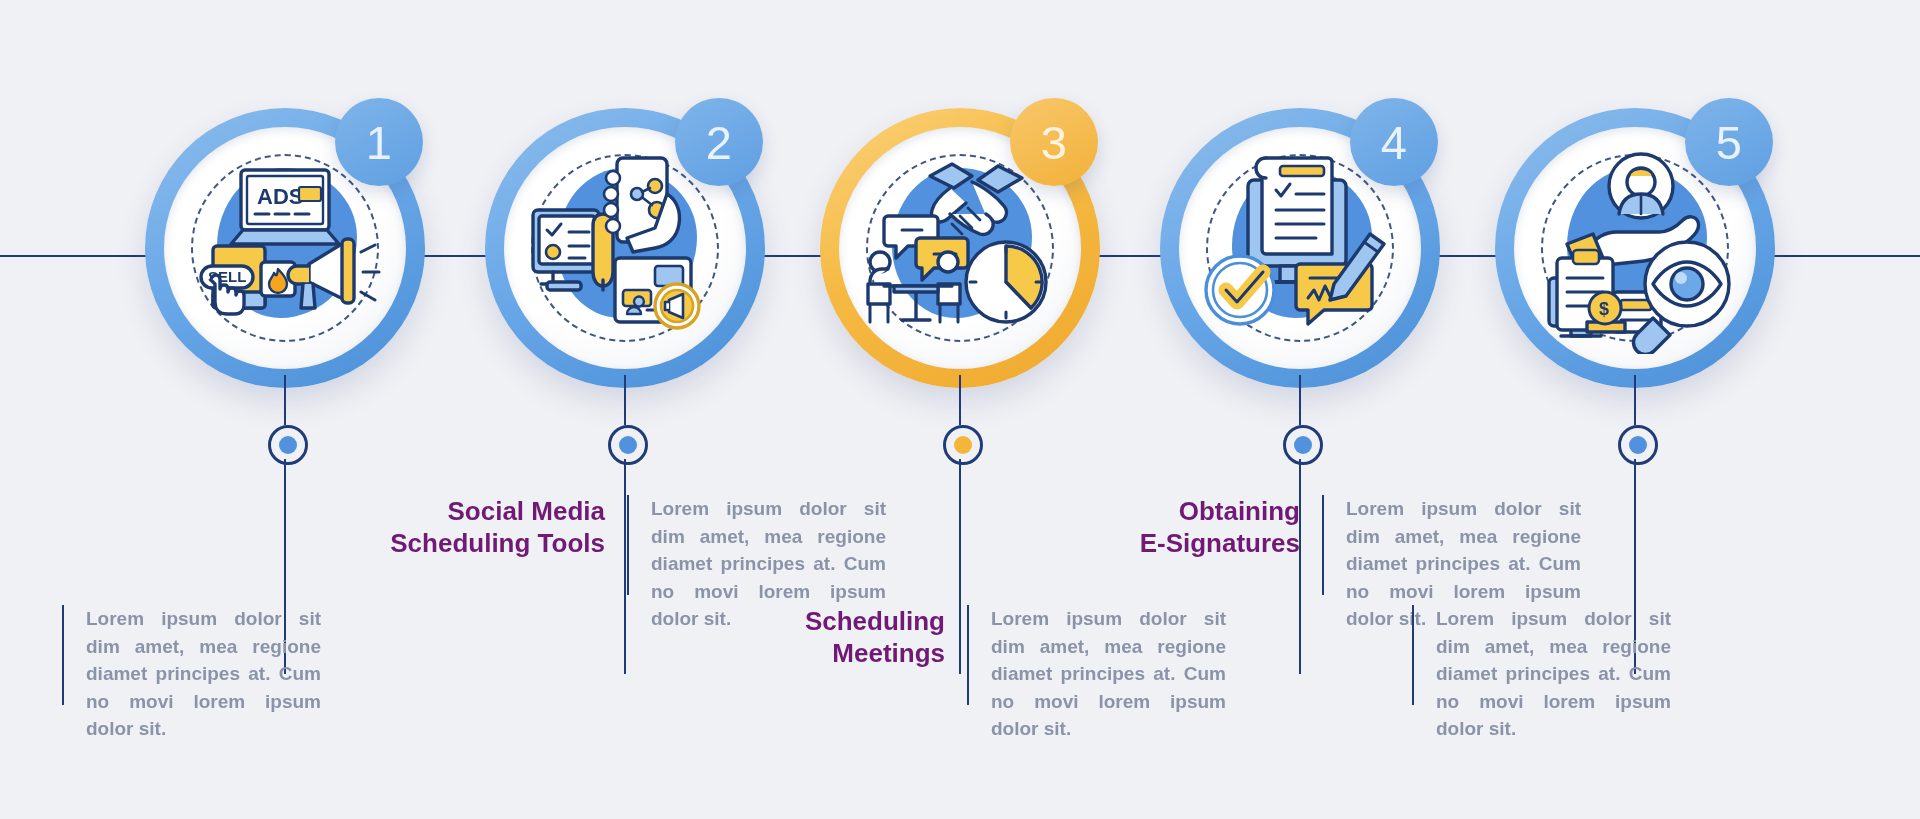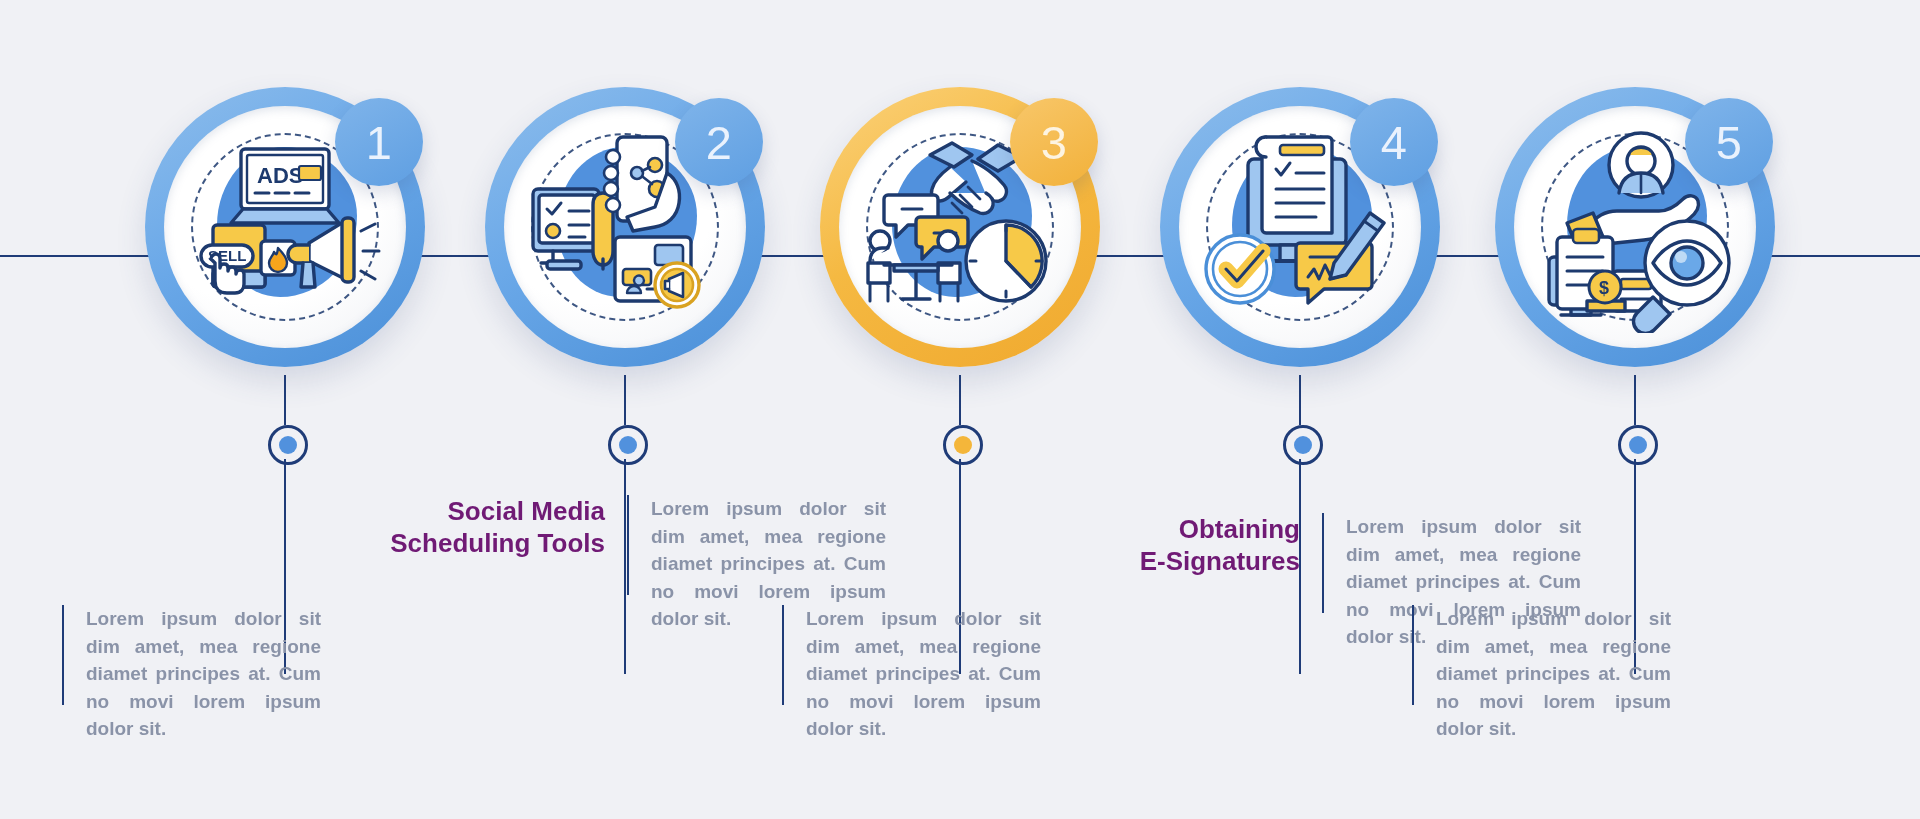--- a/index.html
+++ b/index.html
@@ -17,21 +17,21 @@
     position:absolute;left:0;top:255px;width:1920px;height:2px;
     background:#1f3c78;
   }
 
   
   .node{position:absolute;top:0;}
 
   
   .ring{
     position:absolute;width:280px;height:280px;border-radius:50%;
-    top:87px;
+    top:108px;
     box-shadow:0 14px 30px rgba(60,80,130,.16);
   }
   .ring .outer{
     position:absolute;inset:0;border-radius:50%;
   }
   .ring .inner{
     position:absolute;inset:19px;border-radius:50%;
     background:radial-gradient(circle at 38% 30%, #ffffff 0%, #ffffff 55%, #eef0f4 100%);
     box-shadow:inset 0 3px 10px rgba(120,135,170,.22);
   }
@@ -263,20 +263,22 @@
       <span>3</span>
     </div>
     <div class="stem" style="left:139px;top:375px;height:50px;"></div>
     <div class="dot" style="left:123px;top:425px;">
       <i style="background:#f4b63a;"></i>
     </div>
     <div class="stem" style="left:139px;top:459px;height:215px;"></div>
   </div>
 
   <div class="txt" style="left:760px;top:605px;width:520px;">
+    <div class="title" style="width:185px;">Scheduling
+Meetings</div>
     <div class="divider" style="height:100px;margin:0 22px;"></div>
     <div class="body" style="width:235px;">Lorem ipsum dolor sit dim amet, mea regione diamet principes at. Cum no movi lorem  ipsum  dolor  sit.</div>
   </div>
 
   <div class="node" style="left:1160px;">
     <div class="ring">
       <div class="outer" style="background:linear-gradient(150deg,#8dbdec 0%,#6aa8e8 45%,#4a8fd8 100%);"></div>
       <div class="inner"></div>
       <div class="dashring"></div>
       <div class="blob"></div>
@@ -317,21 +319,21 @@
     <div class="badge" style="left:190px;top:98px;background:linear-gradient(150deg,#7fb4ea 0%,#5f9fe2 100%);">
       <span>4</span>
     </div>
     <div class="stem" style="left:139px;top:375px;height:50px;"></div>
     <div class="dot" style="left:123px;top:425px;">
       <i style="background:#5191dd;"></i>
     </div>
     <div class="stem" style="left:139px;top:459px;height:215px;"></div>
   </div>
 
-  <div class="txt" style="left:1115px;top:513px;width:520px;">
+  <div class="txt" style="left:1115px;top:495px;width:520px;">
     <div class="title" style="width:185px;">Obtaining
 E-Signatures</div>
     <div class="divider" style="height:100px;margin:0 22px;"></div>
     <div class="body" style="width:235px;">Lorem ipsum dolor sit dim amet, mea regione diamet principes at. Cum no movi lorem  ipsum  dolor  sit.</div>
   </div>
 
   <div class="node" style="left:1495px;">
     <div class="ring">
       <div class="outer" style="background:linear-gradient(150deg,#8dbdec 0%,#6aa8e8 45%,#4a8fd8 100%);"></div>
       <div class="inner"></div>

